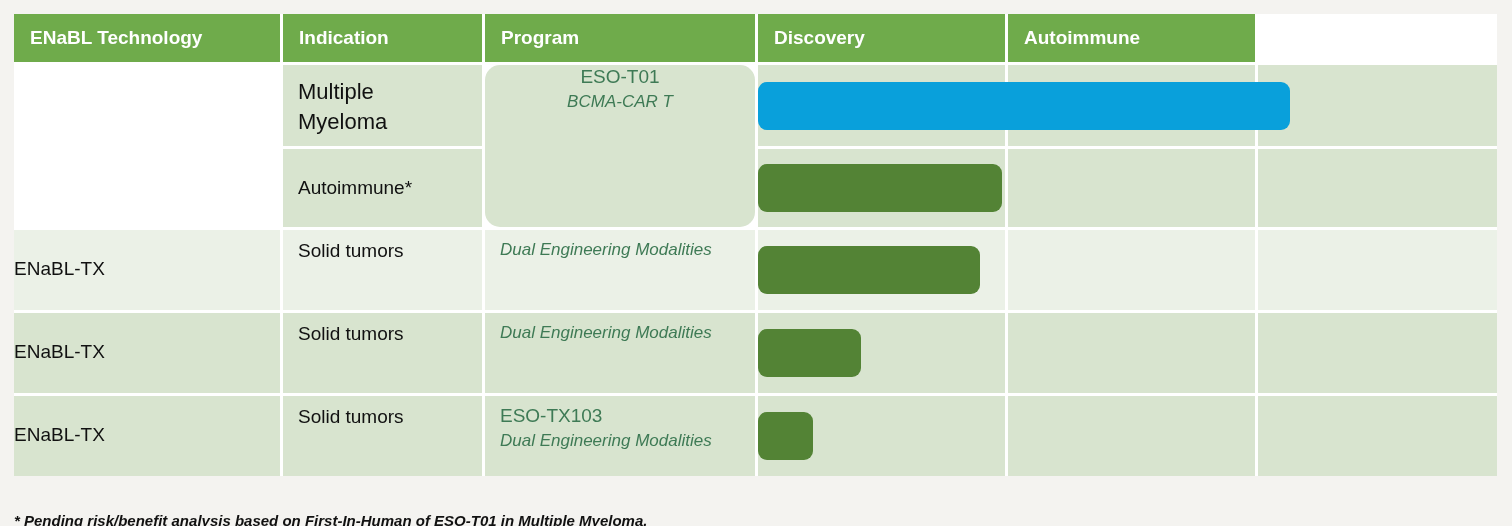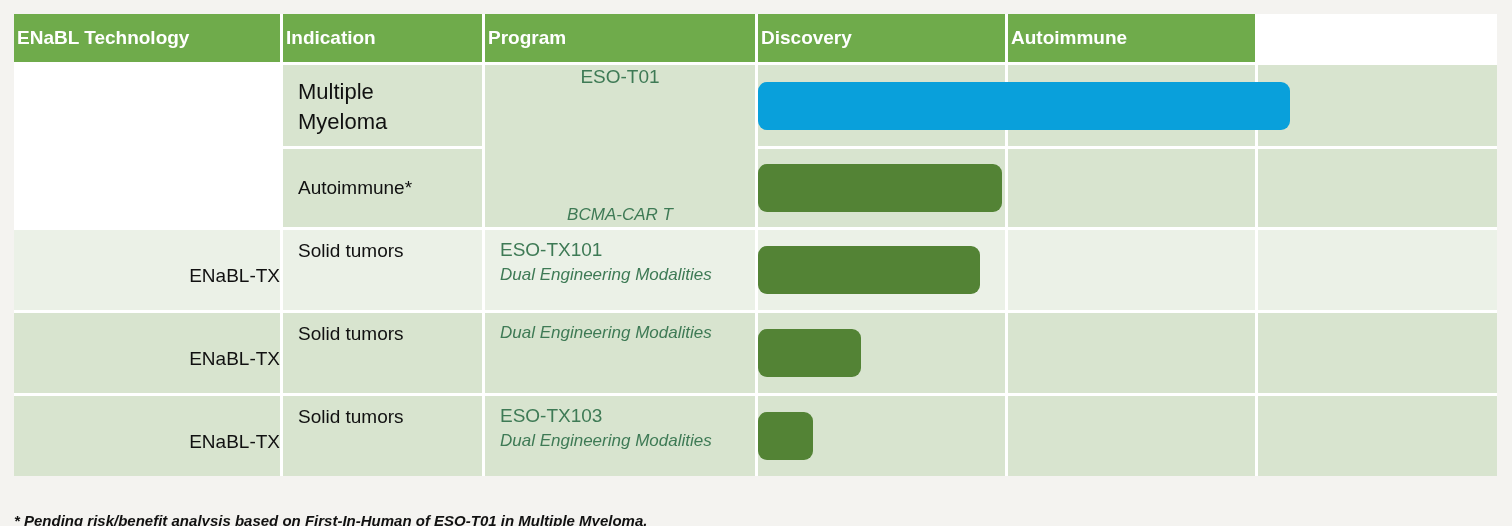--- a/index.html
+++ b/index.html
@@ -14,32 +14,33 @@
     display:grid;
     grid-template-columns:266px 199px 270px 247px 247px 239px;
     grid-template-rows:48px 81px 78px 80px 80px 80px;
     gap:3px;
     background:var(--grid-line,#fff);
   }
   .hcell{
     background:var(--header-bg,#6fab4b);
     color:var(--header-text,#fff);
     font-weight:bold;font-size:19px;
-    display:flex;align-items:center;padding-left:3px;
+    display:flex;align-items:center;padding-left:16px;
   }
   .cell-dark{background:var(--row-dark,#d8e4cf);}
   .cell-light{background:var(--row-light,#ebf1e7);}
   .tech{display:flex;align-items:center;justify-content:center;font-size:19px;}
-  .tech-top{display:block;text-align:right;padding-top:19px;font-size:19px;margin-top:16px;}
+  .tech-top{display:block;text-align:left;padding-top:28px;font-size:19px;}
   .ind-wrap{font-size:22px;padding:12px 0 0 15px;white-space:pre-line;line-height:1.35;}
   .ind-center{display:flex;align-items:center;padding-left:15px;font-size:19px;}
   .ind-top{padding:10px 0 16px 15px;font-size:19px;}
   .prog-center{
-    display:flex;flex-direction:column;align-items:center;justify-content:space-between;
+    display:flex;flex-direction:column;align-items:center;justify-content:flex-start;
     color:var(--program-text,#3e7a55);
+    border-radius:15px;
   }
   .prog-left{padding:8px 0 0 15px;color:var(--program-text,#3e7a55);}
   .prog-name{font-size:19px;line-height:1.3;}
   .prog-sub{font-size:17px;font-style:italic;line-height:1.4;}
   .stage{min-width:0;min-height:0;}
   .overlay{position:relative;pointer-events:none;}
   .bar{
     position:absolute;left:0;top:50%;transform:translateY(-50%);
     height:48px;border-radius:9px;
   }
@@ -90,21 +91,20 @@
   <div class="cell-dark stage" style="grid-area:3/6/4/7"></div>
   <div class="overlay" style="grid-area:3/4/4/7">
     <div class="bar" style="width: 33%; background: rgb(83, 131, 53);"></div>
   </div>
 
   <div class="cell-light" style="grid-area:4/1/5/2">
       <span class="tech-top">ENaBL-TX</span>
     </div>
   <div class="cell-light ind-top" style="grid-area:4/2/5/3"><span>Solid tumors</span></div>
   <div class="cell-light prog-left" style="grid-area:4/3/5/4">
-    <div class="prog-name">ESO-TX101</div>
     <div class="prog-sub">Dual Engineering Modalities</div>
   </div>
   <div class="cell-light stage" style="grid-area:4/4/5/5"></div>
   <div class="cell-light stage" style="grid-area:4/5/5/6"></div>
   <div class="cell-light stage" style="grid-area:4/6/5/7"></div>
   <div class="overlay" style="grid-area:4/4/5/7">
     <div class="bar" style="width: 30%; background: rgb(83, 131, 53);"></div>
   </div>
 
   <div class="cell-dark" style="grid-area:5/1/6/2">

